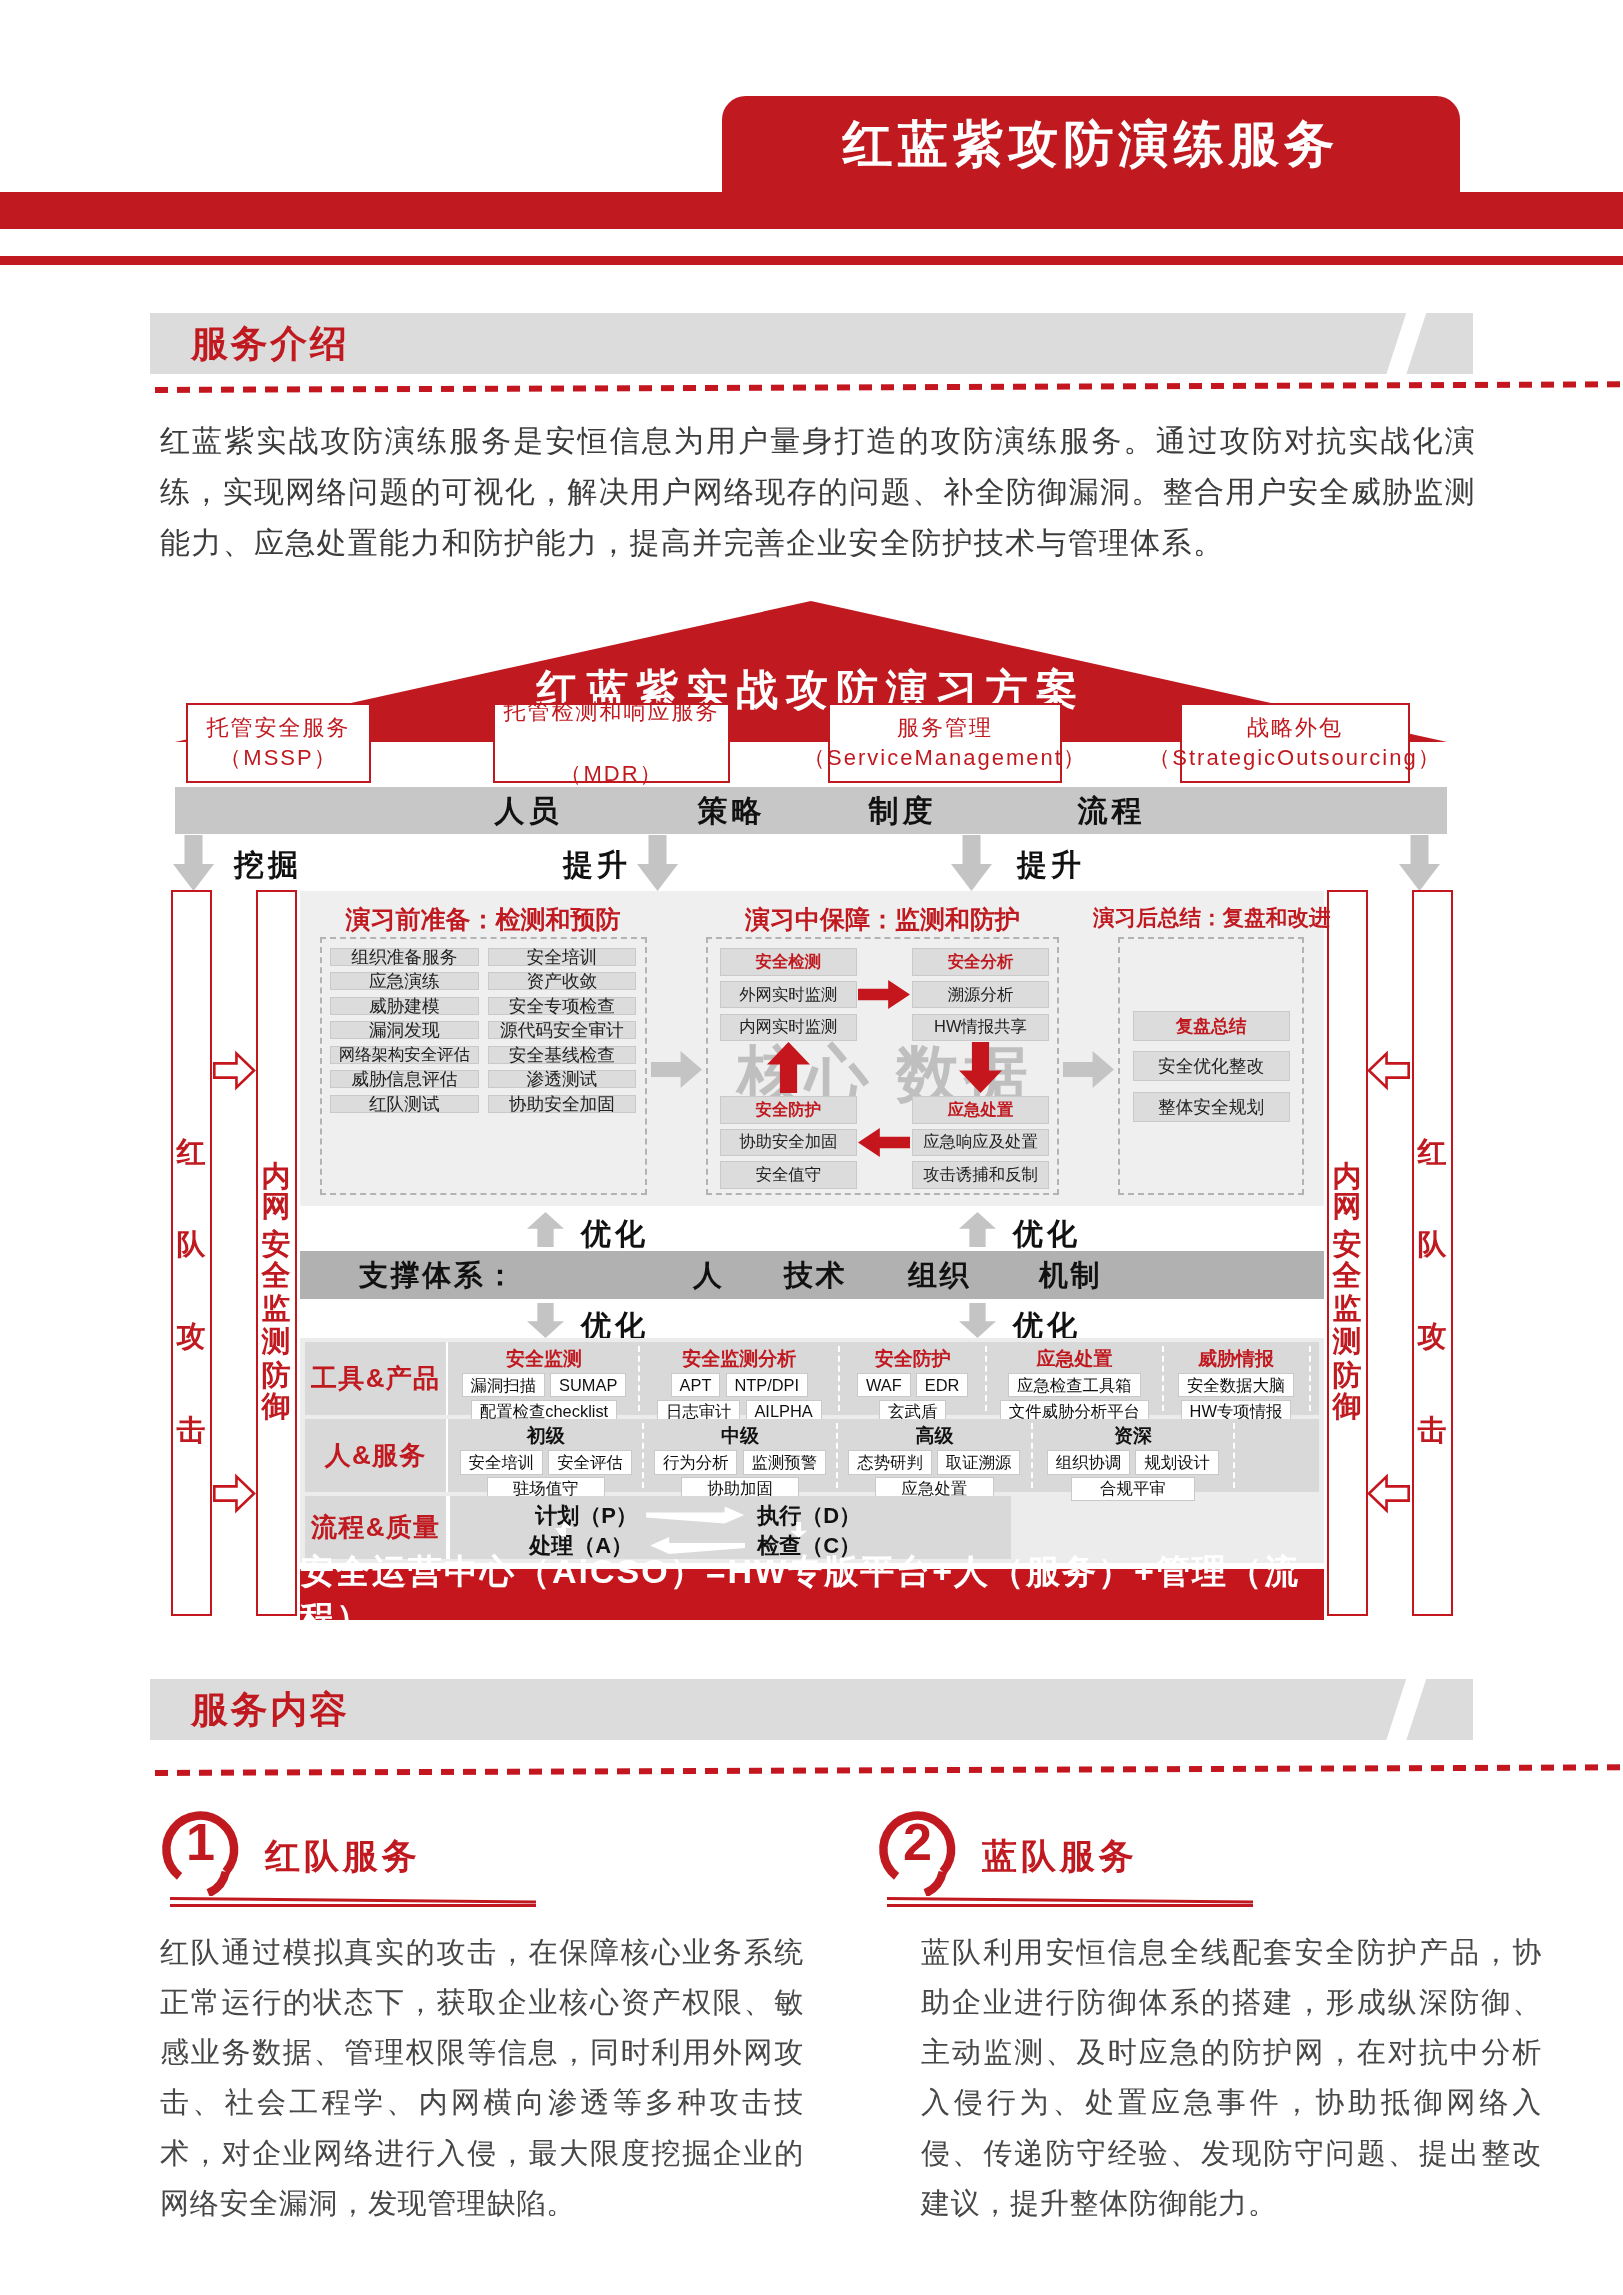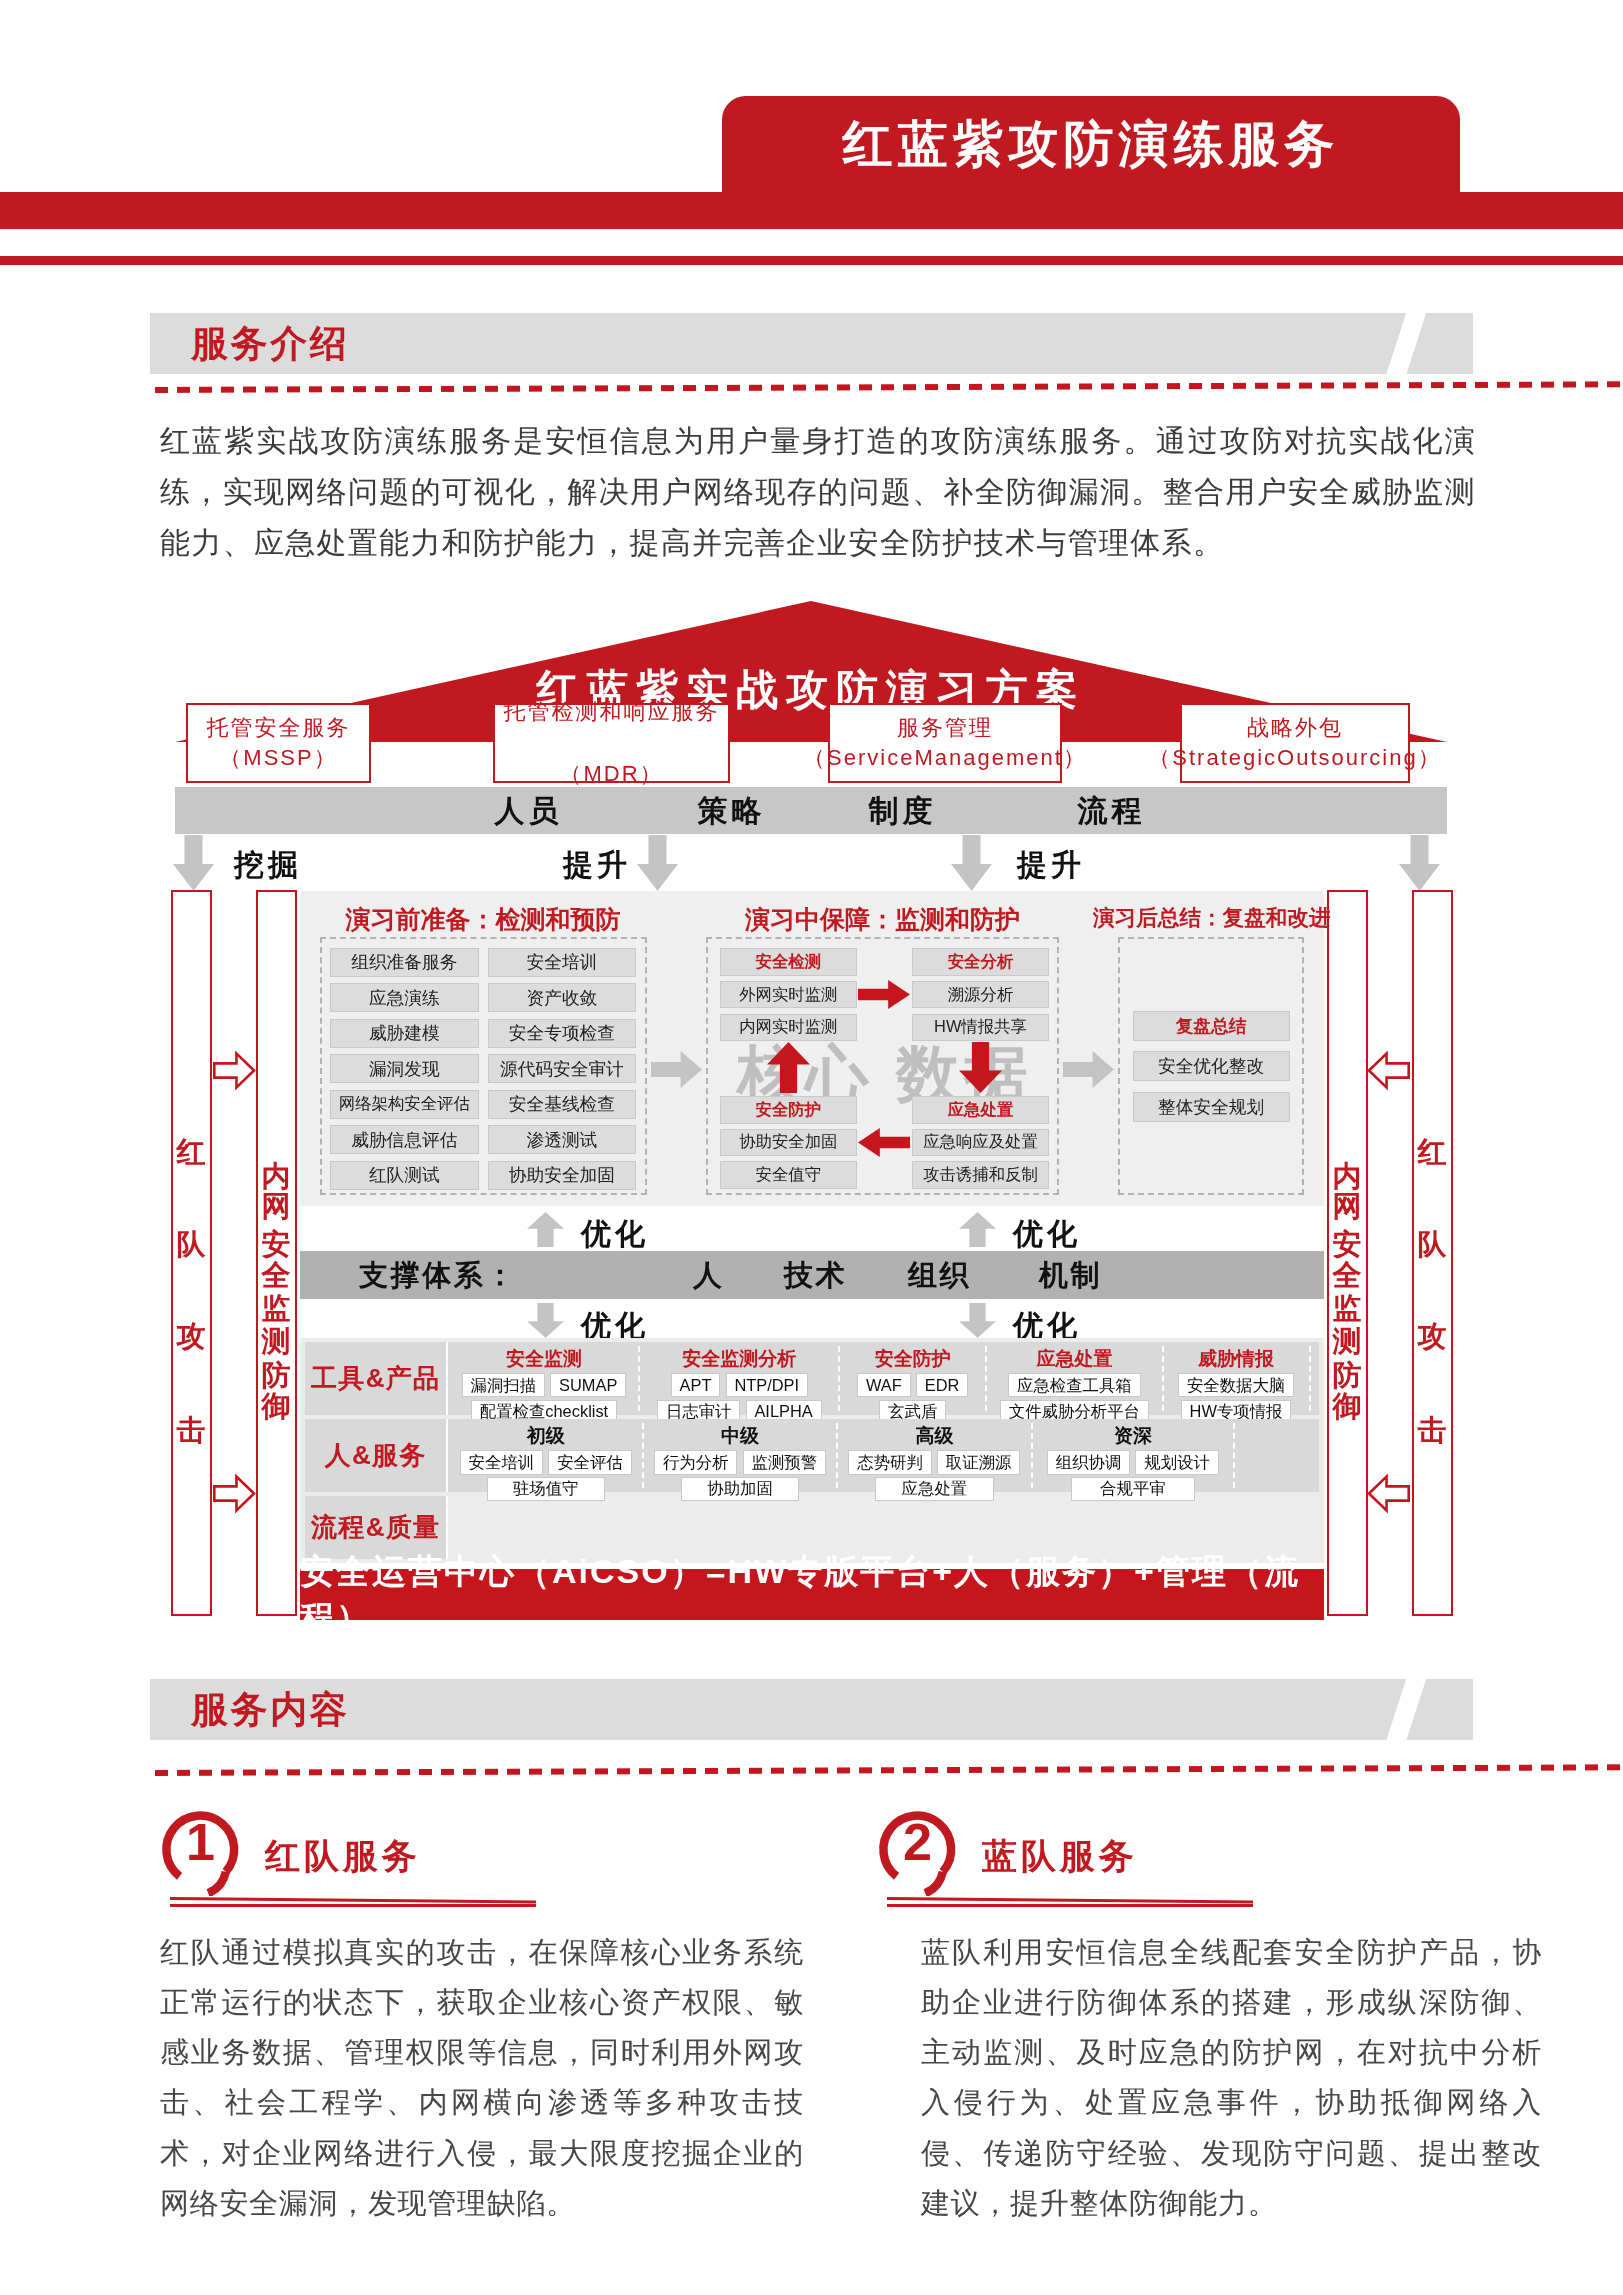--- a/index.html
+++ b/index.html
@@ -67,21 +67,21 @@
   .sp8 { letter-spacing:33px;  transform:translateY(16.4px); }
 
   
   .upanel { position:absolute; left:300px; top:891px; width:1024px; height:315px; background:#efefef; }
   .ptitle { position:absolute; top:11.8px; text-align:center; color:#c01a20; font-weight:bold; white-space:nowrap; }
   .dbox { position:absolute; top:46px; height:258px; border:2px dashed #b3b3b3; }
   .gcell { background:#dcdcdc; border:1.3px solid #c9c9c9; display:flex; align-items:center;
            justify-content:center; color:#222; font-size:17.7px; white-space:nowrap; }
   .b1grid { position:absolute; left:19.6px; width:327px; display:grid; grid-template-columns:1fr 1fr;
             gap:6.5px 9.2px; padding:10.5px; }
-  .b1grid .gcell { height:29px; }
+  .b1grid .gcell { height:18px; }
   .b2 { position:absolute; left:406px; width:353px; }
   .wmark { position:absolute; left:-26px; top:93px; width:406px; text-align:center; z-index:1;
            color:#bfbfbf; font-size:63px; font-weight:bold; letter-spacing:5.2px; white-space:nowrap; }
   .b2g { position:absolute; width:137px; display:flex; flex-direction:column; gap:5.2px; z-index:2; }
   .b2g .gcell { height:27.5px; font-size:16.4px; }
   .hdrcell { color:#c01a20 !important; font-weight:bold; }
   .b3 { position:absolute; left:818px; width:186px; display:flex; flex-direction:column;
         align-items:center; justify-content:center; gap:10.5px; }
   .b3 .gcell { width:157px; height:30px; }
 
@@ -383,20 +383,30 @@
           <div class="crow">
             <span class="wcell" style="min-width:65%">合规平审</span>
           </div>
         </div>
         <div style="flex:0.5"></div>
       </div>
     </div>
 
     <div class="lrow" style="top:158px; height:63px;">
       <div class="rlabel">流程&amp;质量</div>
+      <div class="pdca">
+        <span style="left:85px; top:5.2px;">计划（P）</span>
+        <span style="left:307px; top:5.2px;">执行（D）</span>
+        <span style="left:79px; top:35px;">处理（A）</span>
+        <span style="left:307px; top:35px;">检查（C）</span>
+        <div class="war r" style="left:196px; top:10.5px; width:98px;"></div>
+        <div class="war l" style="left:200px; top:41px; width:95px;"></div>
+        <div class="war d" style="left:340px; top:26px; height:15.7px;"></div>
+        <div class="war u" style="left:105px; top:25px; height:15.7px;"></div>
+      </div>
       <div style="flex:1"></div>
     </div>
   </div>
 
   <div class="redbar">安全运营中心（AiCSO）=HW专版平台+人（服务）+管理（流程）</div>
 
   <div class="sec-head" style="top:1679px">
     <span class="ttl">服务内容</span>
     <i class="slash"></i>
   </div>

